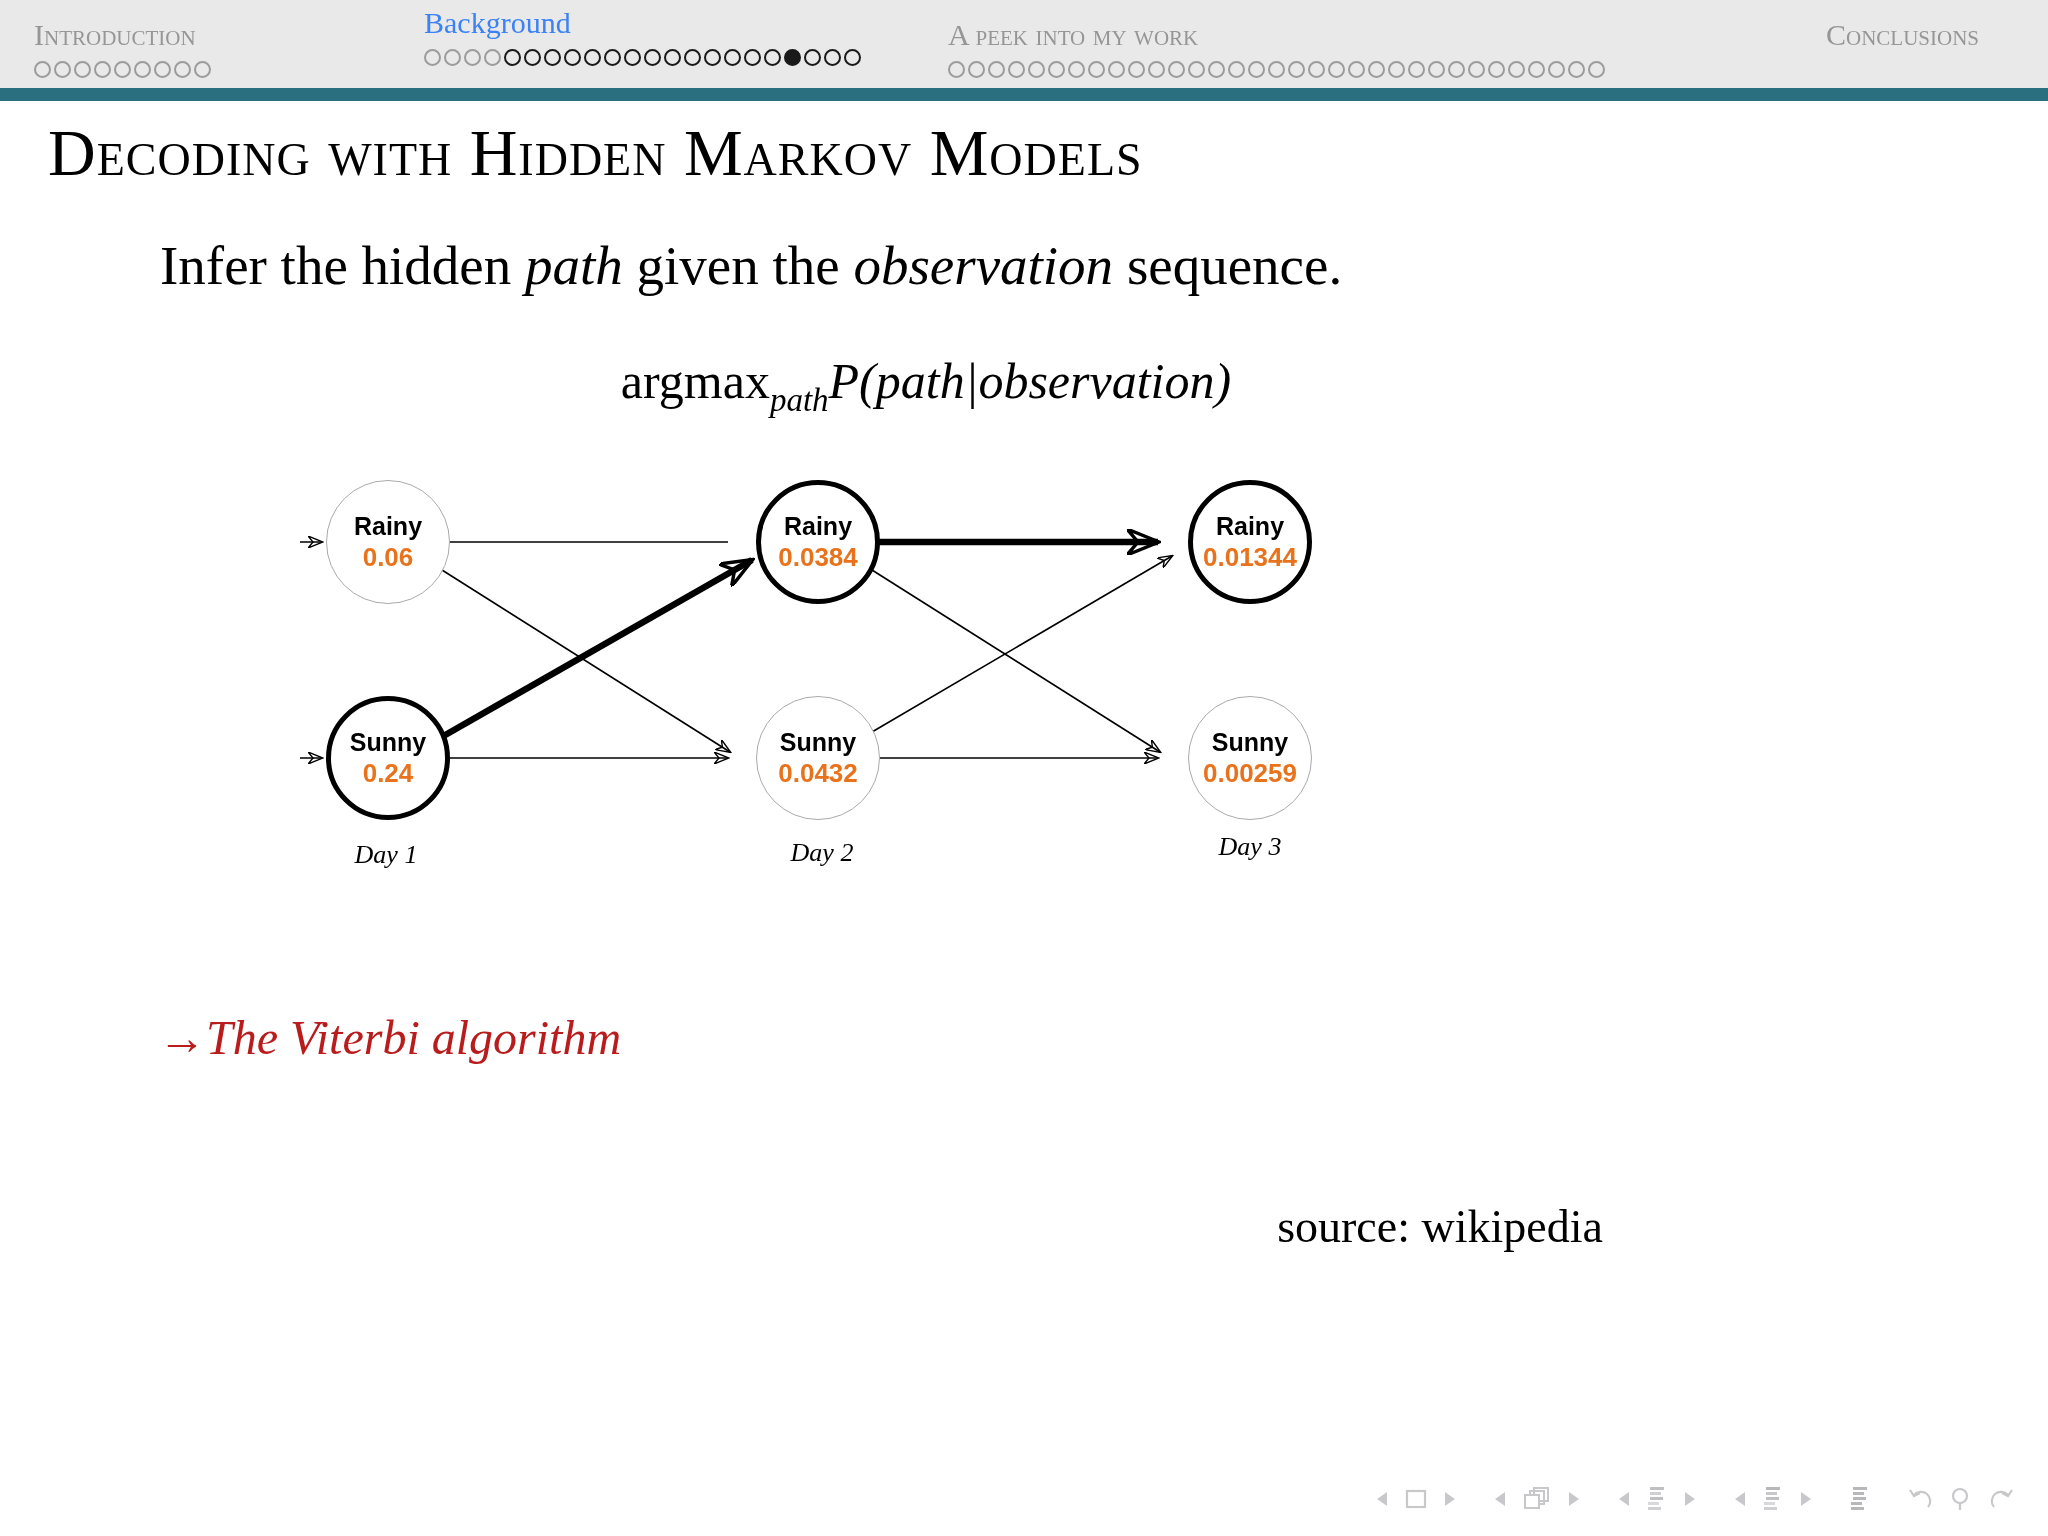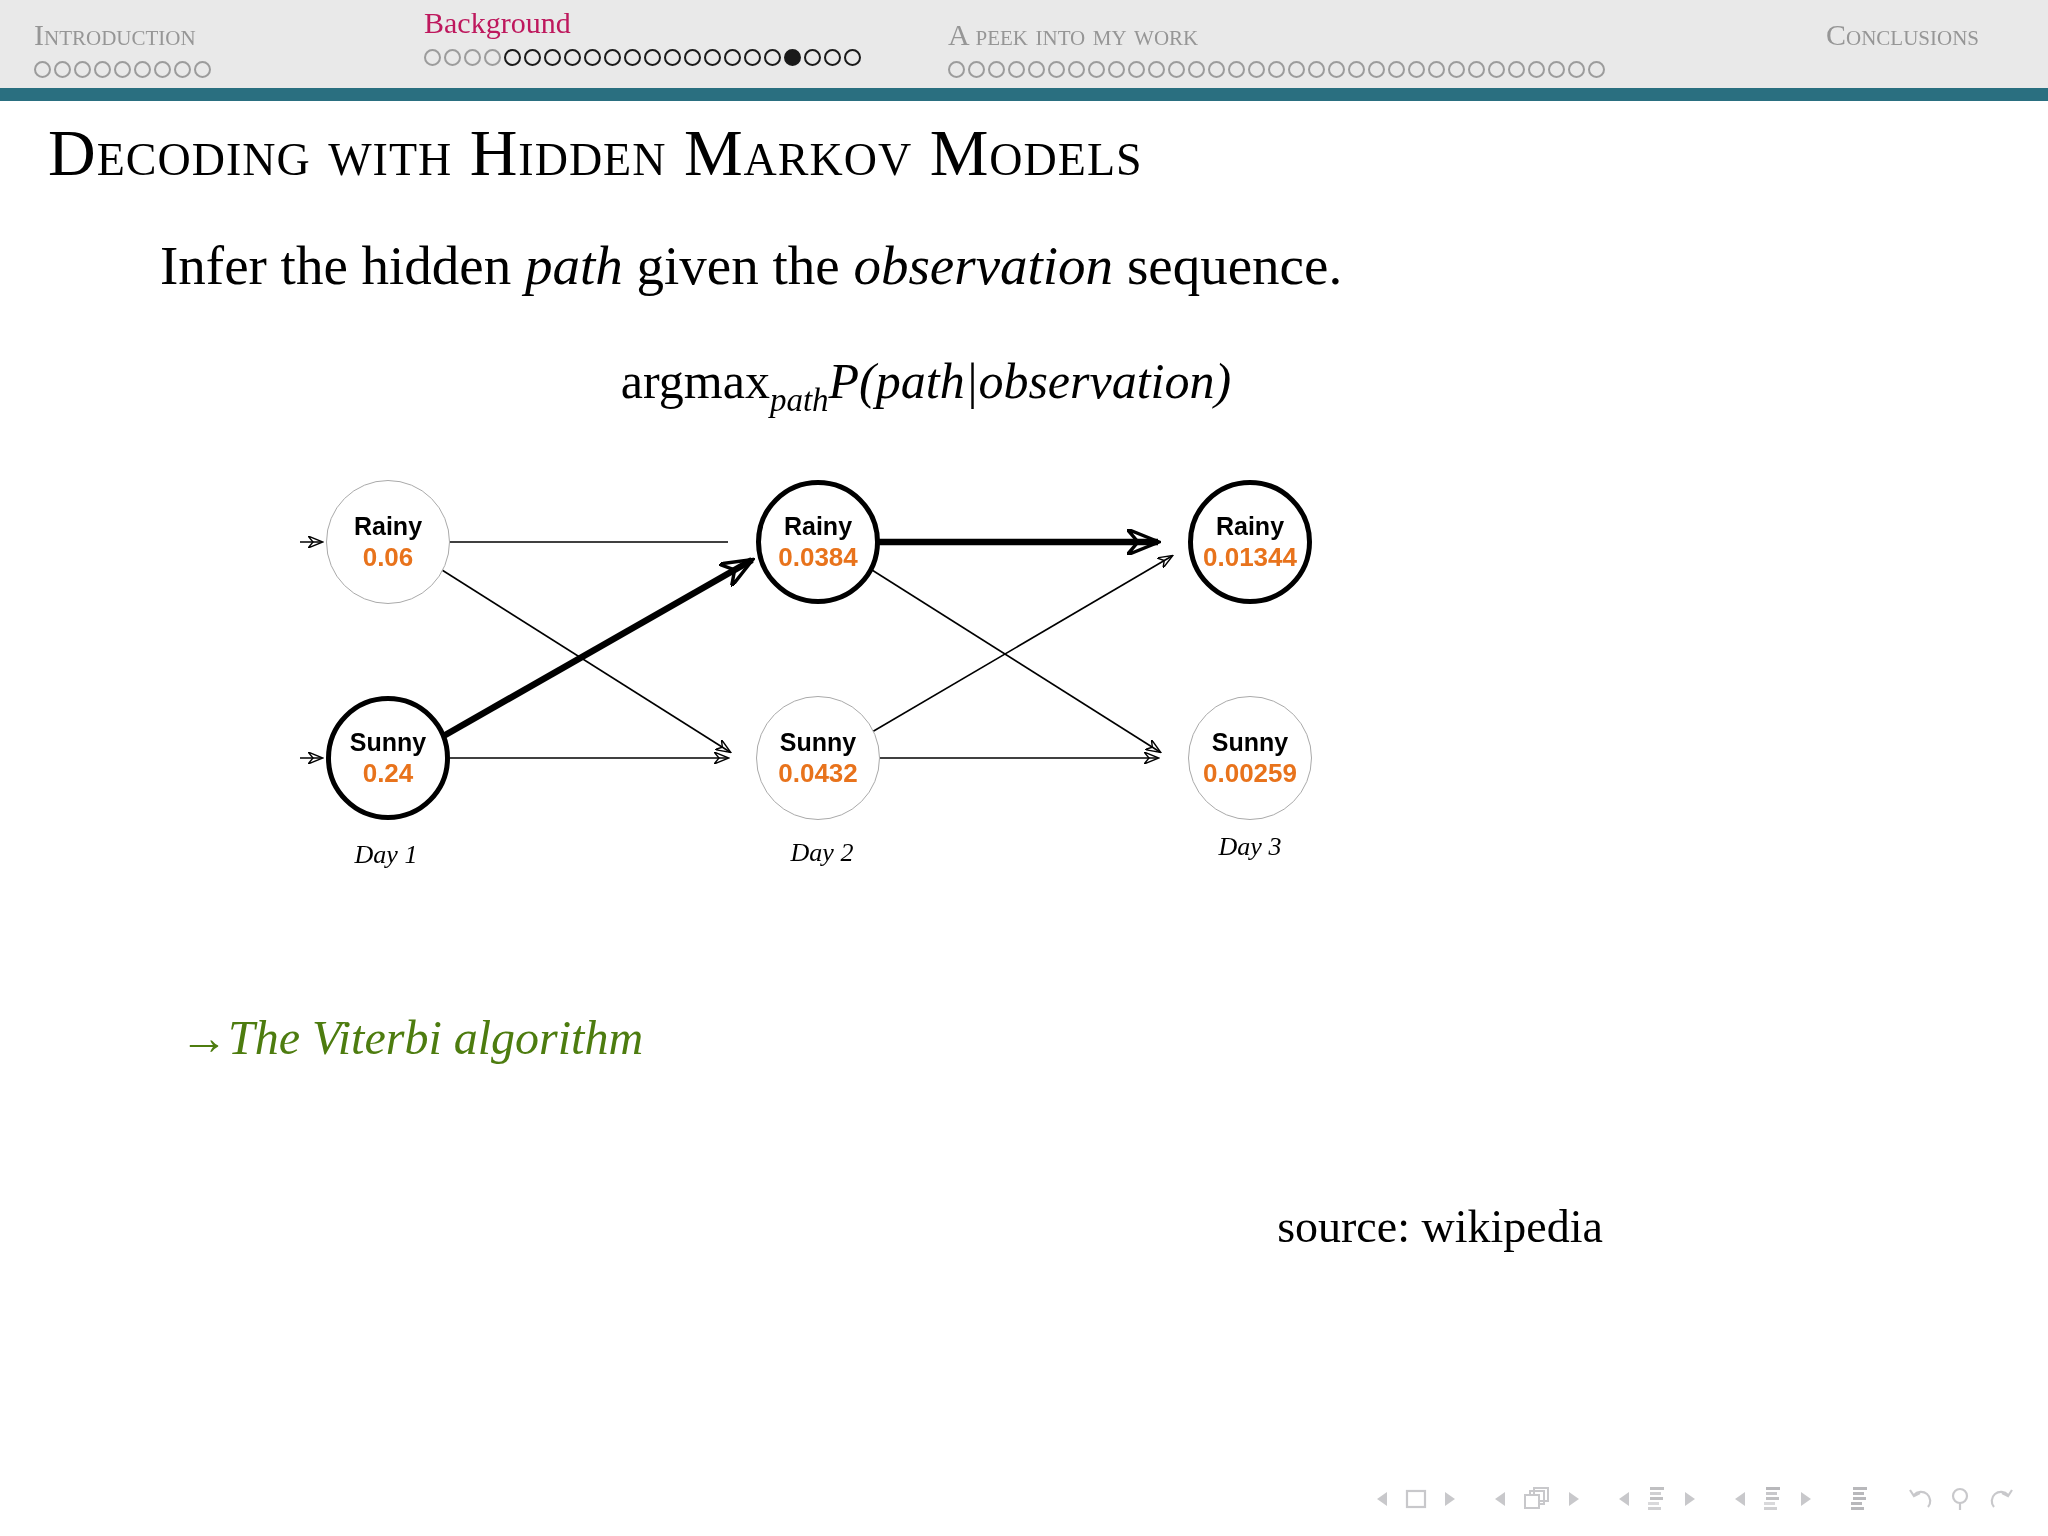--- a/index.html
+++ b/index.html
@@ -39,21 +39,21 @@
     align-items: flex-start;
   }
   .nav-label {
     font-family: "Liberation Serif", serif;
     font-size: 30px;
     line-height: 34px;
     font-variant: small-caps;
     white-space: nowrap;
   }
   .nav-label.dim { color: #969696; margin-top: 12px; }
-  .nav-label.active { color: #be185d; font-variant: normal; }
+  .nav-label.active { color: #3b82f6; font-variant: normal; }
   .nav-dots {
     display: flex;
     align-items: center;
     margin-top: 4px;
     height: 26px;
   }
   .dot {
     width: 17px;
     height: 17px;
     border-radius: 50%;
@@ -165,23 +165,22 @@
     color: #000000;
     white-space: nowrap;
   }
   #conclusion-line {
     position: absolute;
     left: 158px;
     top: 1010px;
     font-family: "Liberation Serif", serif;
     font-style: italic;
     font-size: 48px;
-    color: #4d7c0f;
-    white-space: nowrap;
-    margin-left: 22px;
+    color: #b91c1c;
+    white-space: nowrap;
   }
 
   
   #beamer-nav {
     position: absolute;
     right: 26px;
     bottom: 14px;
     display: flex;
     align-items: center;
     height: 46px;

